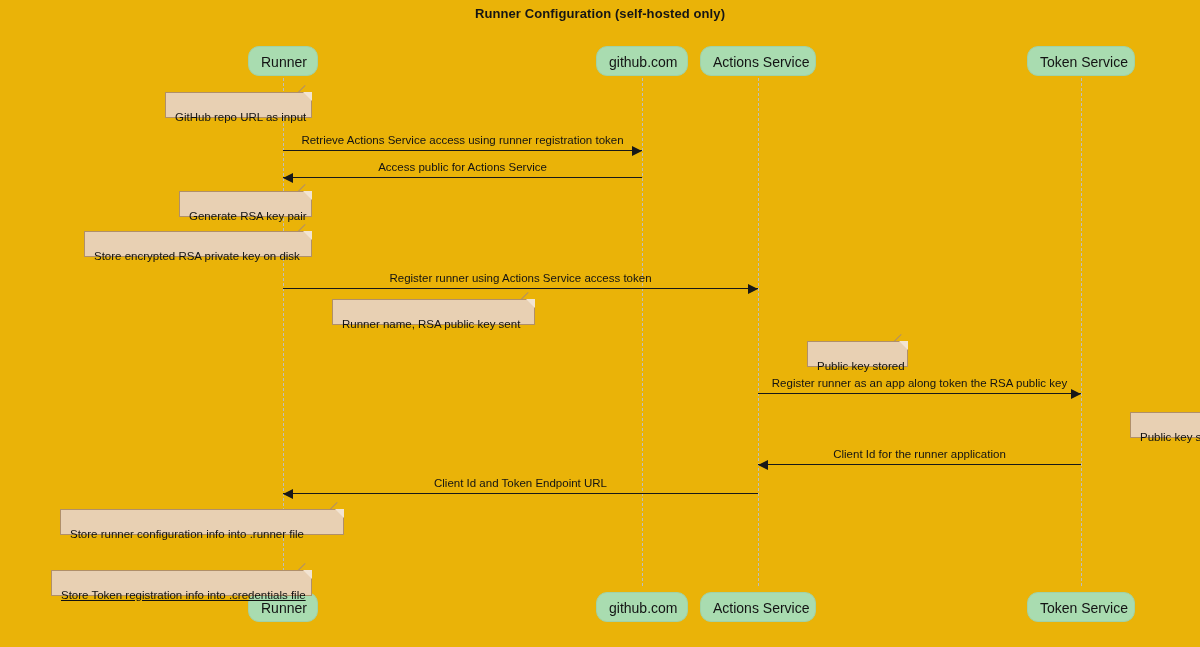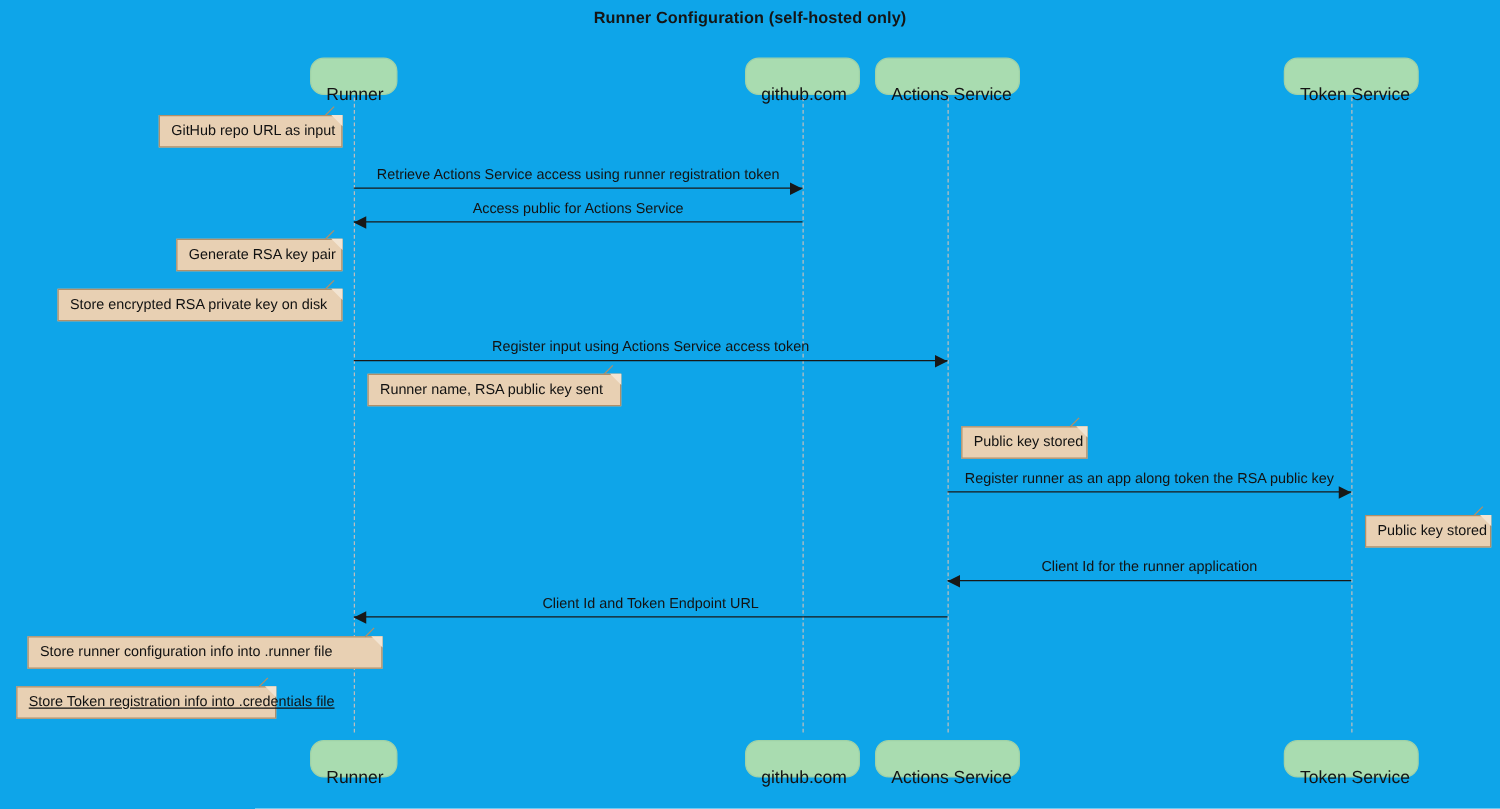--- a/index.html
+++ b/index.html
@@ -4,21 +4,21 @@
 <style>
   html, body {
     margin: 0;
     padding: 0;
     background: #ffffff;
   }
   #canvas {
     position: relative;
     width: 1200px;
     height: 647px;
-    background: #0ea5e9;
+    background: #eab308;
     font-family: "Liberation Sans", sans-serif;
     overflow: hidden;
   }
   #diagram-title {
     position: absolute;
     top: 6px;
     left: 0;
     width: 1200px;
     text-align: center;
     font-size: 13px;
@@ -38,33 +38,34 @@
     background: #a9dcb0;
     border: 1px solid #a0d2a7;
     border-radius: 11px;
     color: #131313;
     font-size: 14px;
     height: 30px;
     line-height: 30px;
     text-align: left;
     white-space: nowrap;
     box-sizing: border-box;
-    padding: 13px 12px;
+    padding: 0 12px;
   }
   .note {
     position: absolute;
     background: #e8d0b3;
     border: 1px solid #b08f69;
     color: #111111;
     font-size: 11.5px;
     height: 26px;
     line-height: 25px;
     box-sizing: border-box;
-    padding: 0 9px;
+    padding: 12px 9px;
     white-space: nowrap;
+    margin-left: 38px;
   }
   .note .fold {
     position: absolute;
     top: -1px;
     right: -1px;
     width: 0;
     height: 0;
     border-left: 9px solid transparent;
     border-top: 9px solid #f2e4d2;
   }
@@ -134,35 +135,35 @@
     </div>
   <div id="messages-layer">
       <div class="msg-line" style="left: 283px; width: 359px; top: 150px;"></div>
       <div class="arrow-head right" style="top: 146px; left: 632px;"></div>
       <div class="msg-label" style="left: 283px; width: 359px; top: 134px;">Retrieve Actions Service access using runner registration token</div>
       <div class="msg-line" style="left: 283px; width: 359px; top: 177px;"></div>
       <div class="arrow-head left" style="top: 173px; left: 283px;"></div>
       <div class="msg-label" style="left: 283px; width: 359px; top: 161px;">Access public for Actions Service</div>
       <div class="msg-line" style="left: 283px; width: 475px; top: 288px;"></div>
       <div class="arrow-head right" style="top: 284px; left: 748px;"></div>
-      <div class="msg-label" style="left: 283px; width: 475px; top: 272px;">Register input using Actions Service access token</div>
+      <div class="msg-label" style="left: 283px; width: 475px; top: 272px;">Register runner using Actions Service access token</div>
       <div class="msg-line" style="left: 758px; width: 323px; top: 393px;"></div>
       <div class="arrow-head right" style="top: 389px; left: 1071px;"></div>
       <div class="msg-label" style="left: 758px; width: 323px; top: 377px;">Register runner as an app along token the RSA public key</div>
       <div class="msg-line" style="left: 758px; width: 323px; top: 464px;"></div>
       <div class="arrow-head left" style="top: 460px; left: 758px;"></div>
       <div class="msg-label" style="left: 758px; width: 323px; top: 448px;">Client Id for the runner application</div>
       <div class="msg-line" style="left: 283px; width: 475px; top: 493px;"></div>
       <div class="arrow-head left" style="top: 489px; left: 283px;"></div>
       <div class="msg-label" style="left: 283px; width: 475px; top: 477px;">Client Id and Token Endpoint URL</div>
     </div>
   <div id="notes-layer">
       <div class="note" style="left: 127px; top: 92px; width: 147px;"><span>GitHub repo URL as input</span><span class="fold"></span><span class="fold-edge"></span></div>
       <div class="note" style="left: 141px; top: 191px; width: 133px; text-align: right;"><span>Generate RSA key pair</span><span class="fold"></span><span class="fold-edge"></span></div>
       <div class="note" style="left: 46px; top: 231px; width: 228px;"><span>Store encrypted RSA private key on disk</span><span class="fold"></span><span class="fold-edge"></span></div>
       <div class="note" style="left: 294px; top: 299px; width: 203px;"><span>Runner name, RSA public key sent</span><span class="fold"></span><span class="fold-edge"></span></div>
       <div class="note" style="left: 769px; top: 341px; width: 101px;"><span>Public key stored</span><span class="fold"></span><span class="fold-edge"></span></div>
       <div class="note" style="left: 1092px; top: 412px; width: 101px;"><span>Public key stored</span><span class="fold"></span><span class="fold-edge"></span></div>
       <div class="note" style="left: 22px; top: 509px; width: 284px;"><span>Store runner configuration info into .runner file</span><span class="fold"></span><span class="fold-edge"></span></div>
-      <div class="note" style="left: 13px; top: 549px; width: 208px; text-decoration: underline;"><span>Store Token registration info into .credentials file</span><span class="fold"></span><span class="fold-edge"></span></div>
+      <div class="note" style="left: 13px; top: 570px; width: 261px; text-decoration: underline;"><span>Store Token registration info into .credentials file</span><span class="fold"></span><span class="fold-edge"></span></div>
     </div>
 
 </div>
 
 </body></html>

